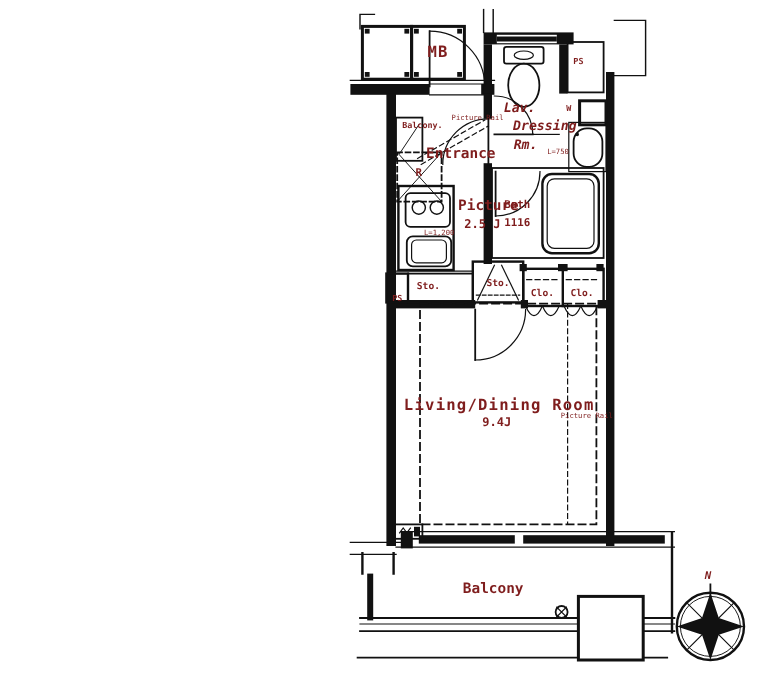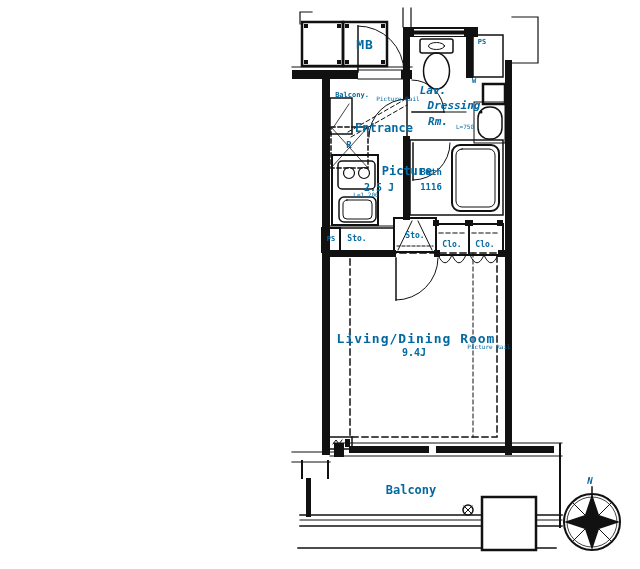--- a/index.html
+++ b/index.html
@@ -1,43 +1,43 @@
 <!DOCTYPE html>
 <html><head>
 <meta charset="utf-8">
 <style>
   html,body{margin:0;padding:0;background:#ffffff;}
   .stage{position:relative;width:640px;height:569px;background:#fff;overflow:hidden;
          font-family:"DejaVu Sans Mono",monospace;color:#111;}
   .stage svg{position:absolute;left:0;top:0;}
   .lbl{position:absolute;transform:translate(-50%,-50%);white-space:nowrap;
-       font-family:"DejaVu Sans Mono",monospace;color:#0369a1;font-weight:bold;line-height:1;}
+       font-family:"DejaVu Sans Mono",monospace;color:#7f1d1d;font-weight:bold;line-height:1;}
   .fs6{font-size:6px;font-weight:normal;}
-  .fs7{font-size:7px;}
+  .fs7{font-size:7px;margin-top:10px;}
   .fs8{font-size:8px;}
   .fs9{font-size:9px;}
   .fs10{font-size:10px;}
   .fs11{font-size:11px;font-style:italic;}
   .fs12{font-size:12px;}
   .fs13{font-size:13px;letter-spacing:1px;}
   
   .l-mb{left:365px;top:44px;}
   .l-entrance{left:384px;top:88px;margin-top:40px;}
   .l-shoesclo{left:352px;top:95px;}
   .l-picrail1{left:398px;top:99px;}
   .l-lav{left:433px;top:90px;}
   .l-dressing{left:438px;top:105px;padding-left:32px;}
   .l-rm{left:426px;top:121px;padding-left:24px;}
   .l-pstop{left:482px;top:42px;}
   .l-w{left:474px;top:81px;}
   .l-basinl{left:465px;top:127px;}
   .l-bath{left:431px;top:172px;}
   .l-bathsize{left:431px;top:187px;}
   .l-kitchen{left:407px;top:171px;}
-  .l-kitchensize{left:379px;top:188px;}
+  .l-kitchensize{left:402px;top:188px;}
   .l-kitchenl{left:366px;top:195px;}
   .l-r{left:349px;top:145px;}
   .l-psmid{left:331px;top:239px;}
   .l-stoleft{left:357px;top:239px;}
   .l-stomid{left:415px;top:236px;}
   .l-clo1{left:452px;top:245px;}
   .l-clo2{left:485px;top:245px;}
   .l-ld{left:416px;top:338px;}
   .l-ldsize{left:414px;top:353px;}
   .l-picrail2{left:489px;top:347px;}

